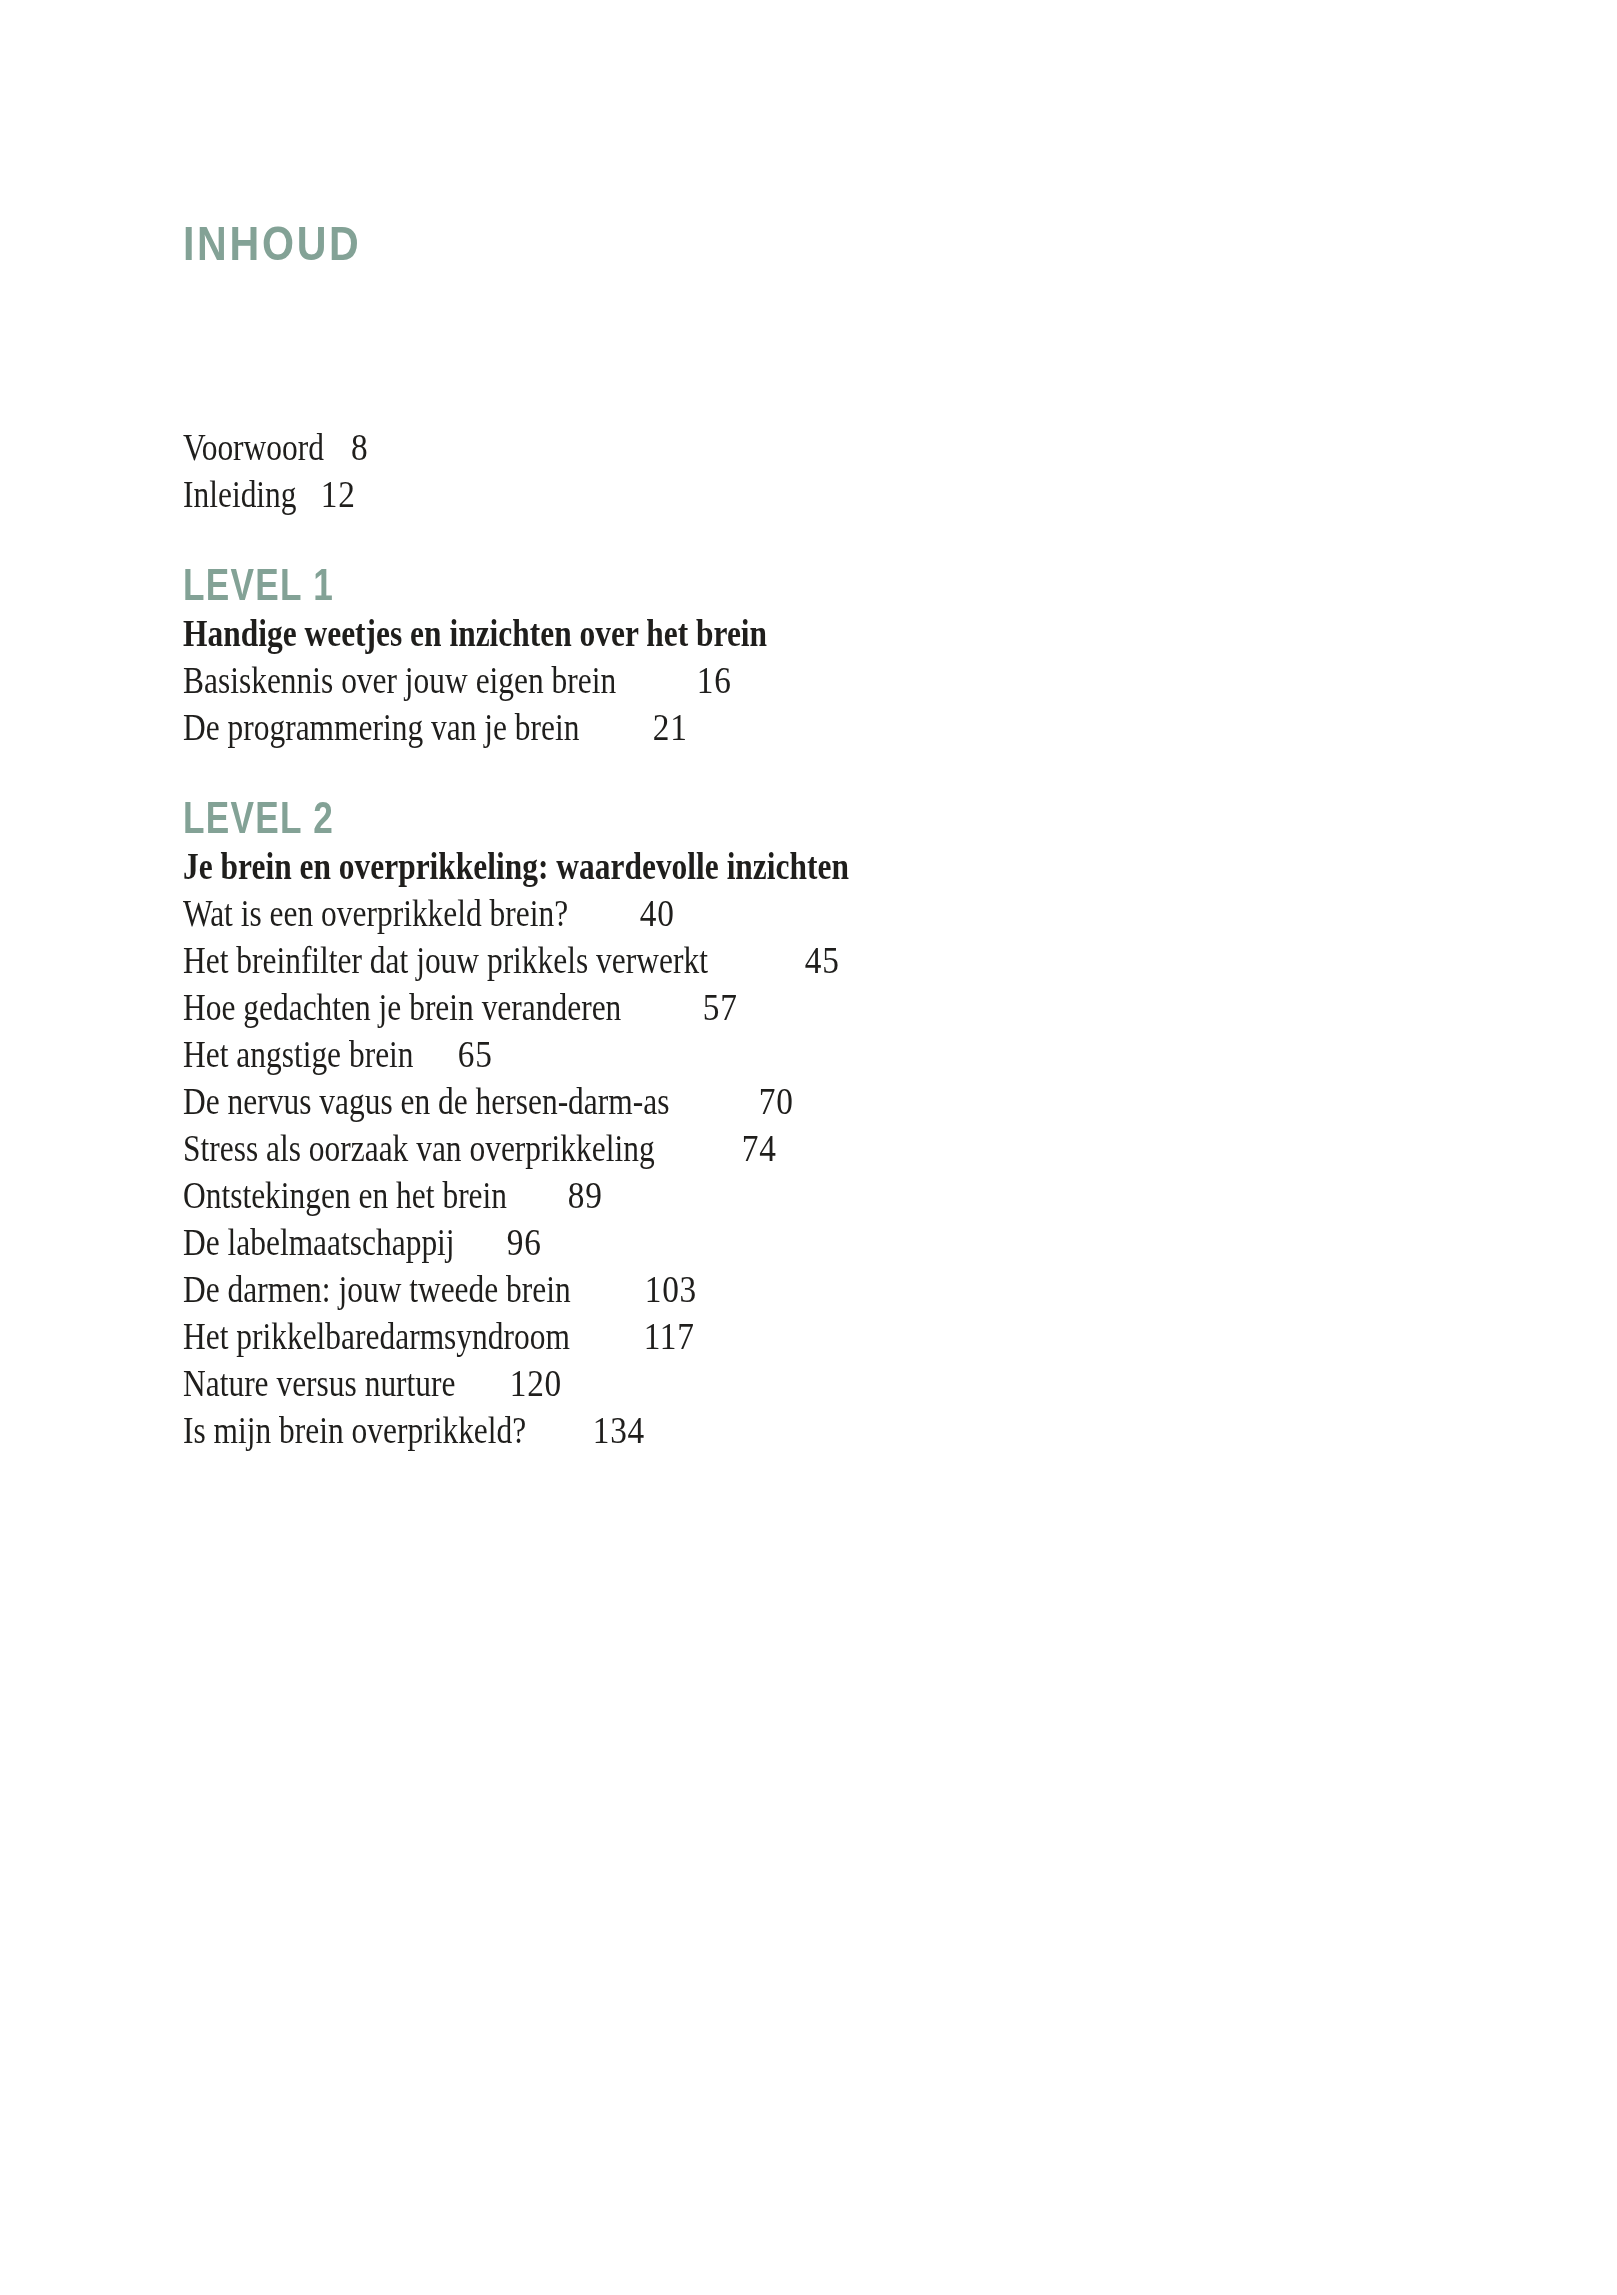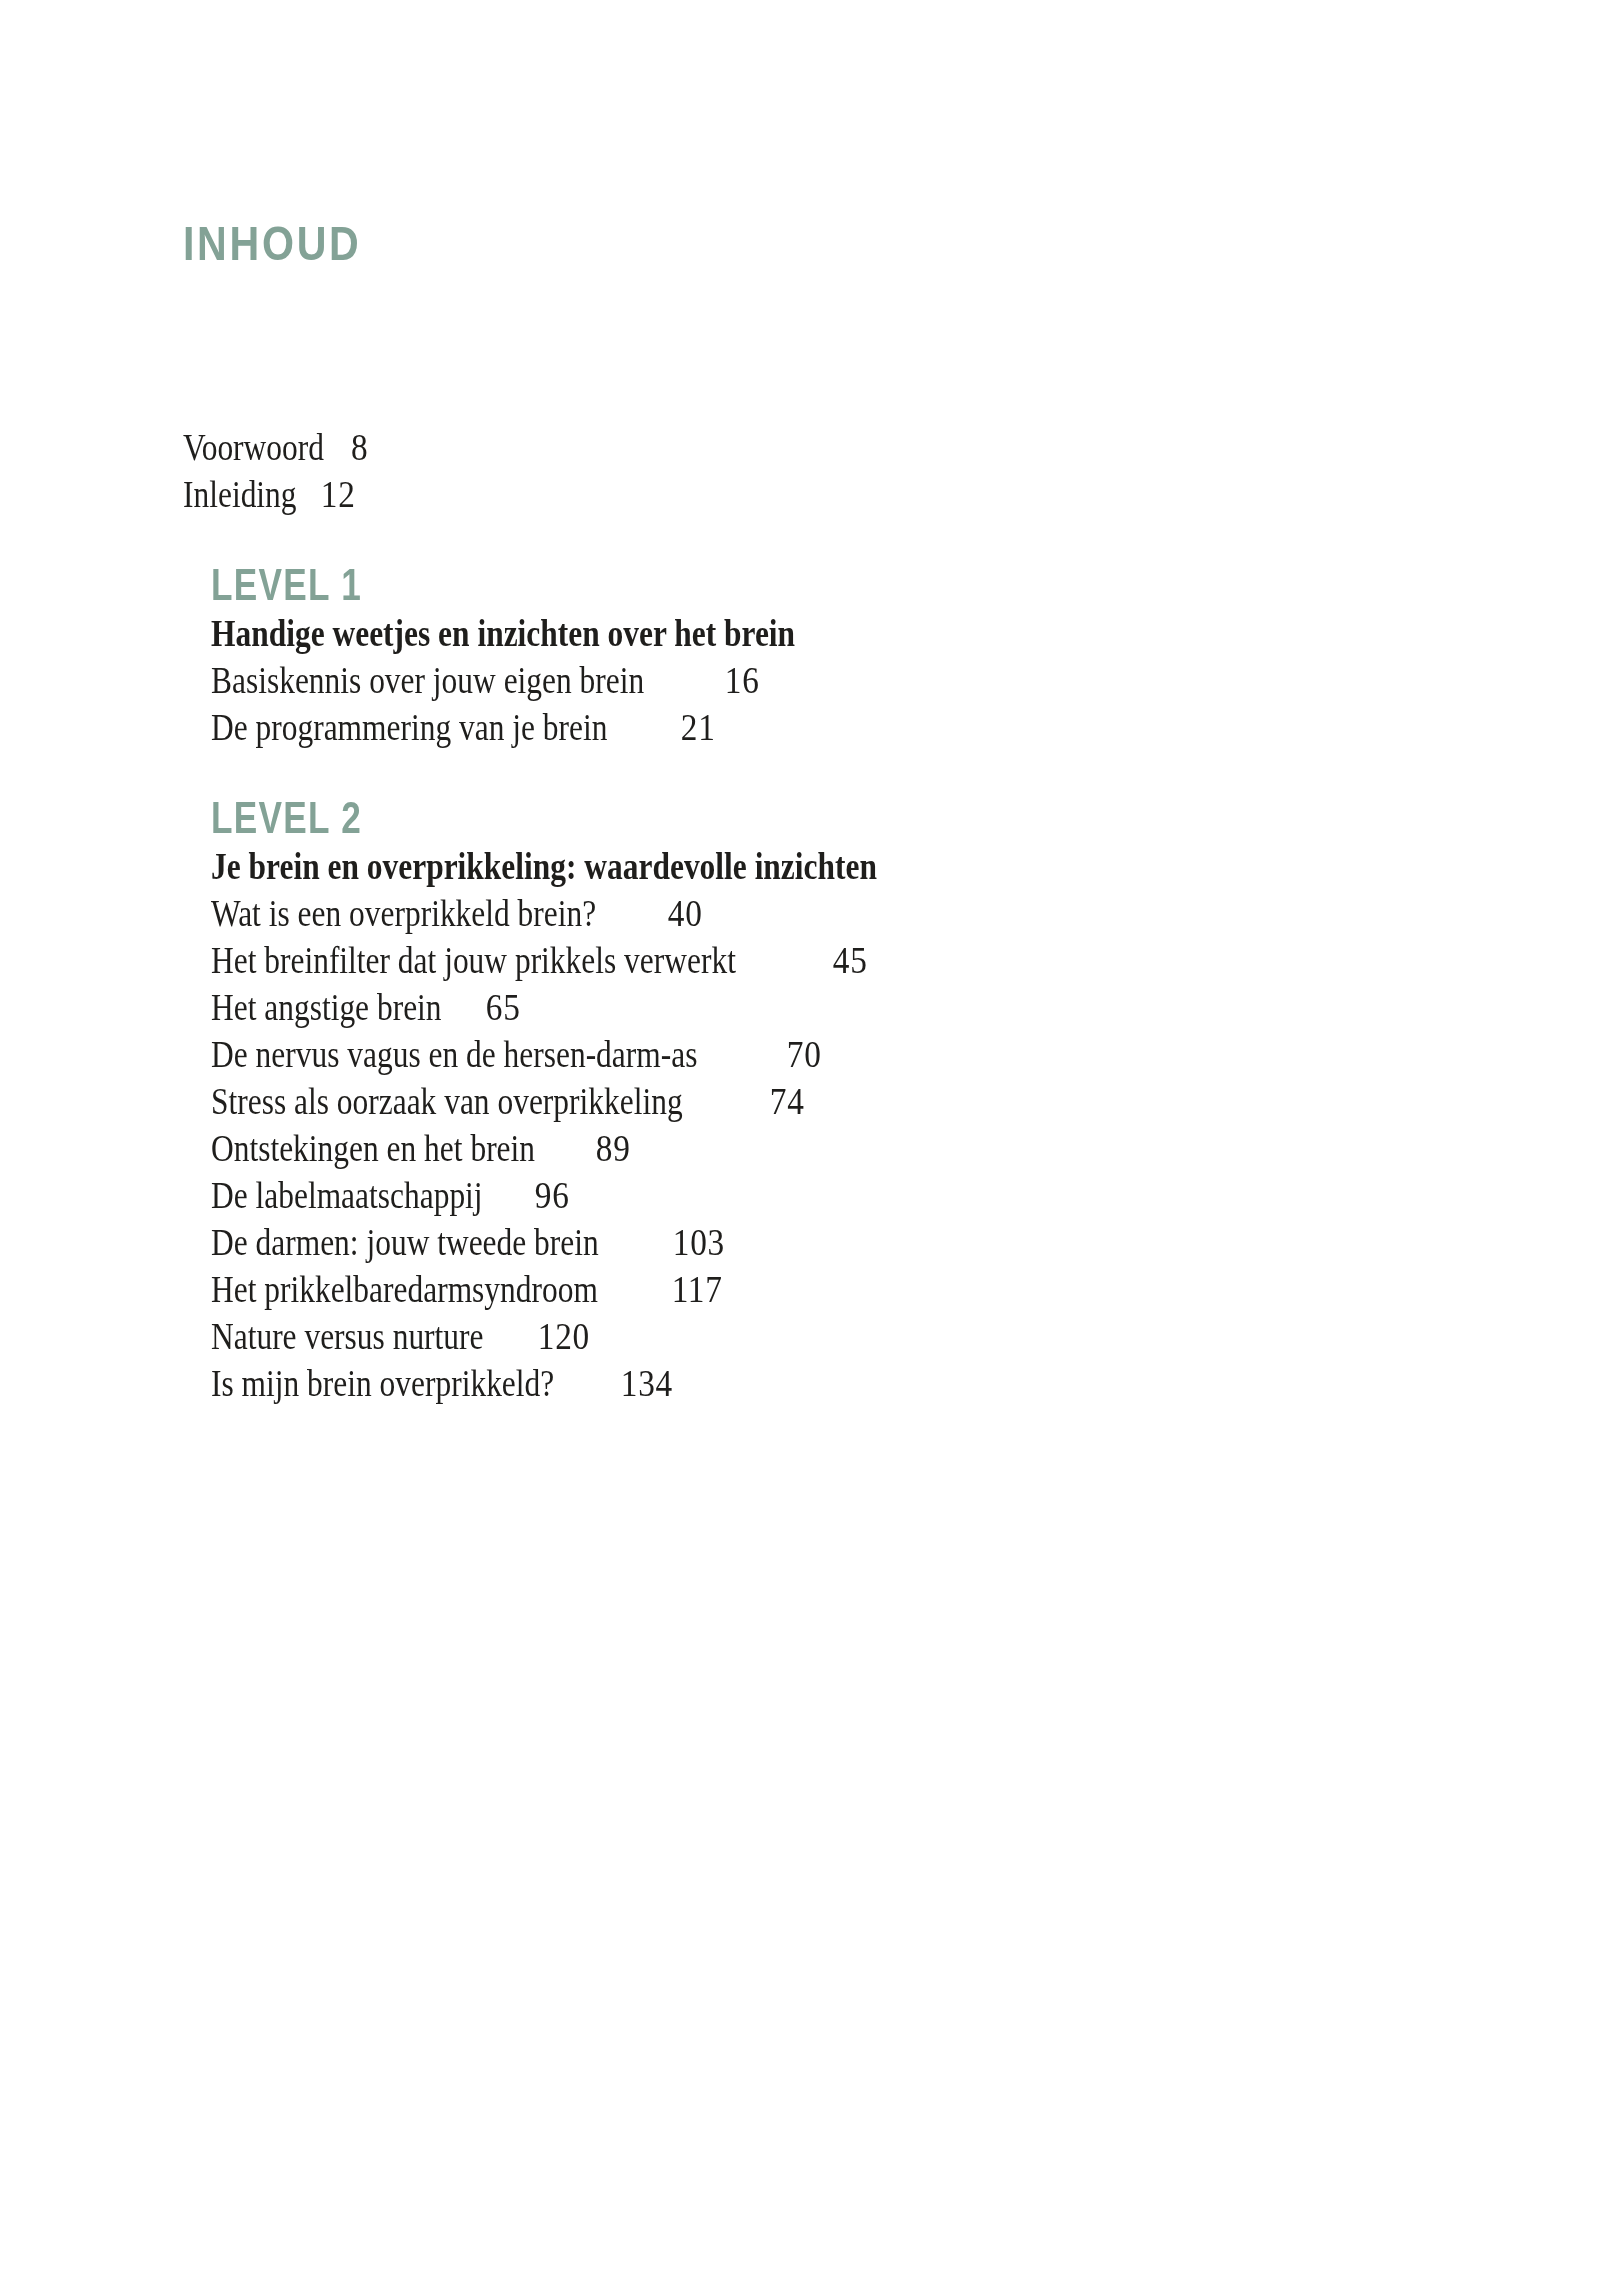--- a/index.html
+++ b/index.html
@@ -23,21 +23,21 @@
     font-family:"Liberation Serif", serif; font-size:37px; color:var(--ink);
   }
   .label {
     display:inline-block; transform:scaleX(0.85); transform-origin:left center;
     white-space:nowrap;
   }
   .pagenum {
     display:inline-block; transform:scaleX(0.9); transform-origin:right center;
     font-variant-numeric:oldstyle-nums; letter-spacing:0.8px;
   }
-  .level-section { margin-top:42px;margin-left:28px; }
+  .level-section { margin-top:42px; }
   .level-heading {
     margin:0; font-family:"Liberation Sans", sans-serif; font-weight:700;
     font-size:44px; line-height:50px; height:50px; color:var(--accent);
     letter-spacing:1.6px; transform:scaleX(0.8); transform-origin:left center;
     white-space:nowrap;
   }
   .subtitle-row .label { font-weight:700; }
 </style>
 </head>
 <body>
@@ -80,20 +80,24 @@
     <div class="entries">
             <div class="row">
     <span class="label">Wat is een overprikkeld brein?</span>
     <span class="pagenum">40</span>
   </div>
             <div class="row">
     <span class="label">Het breinfilter dat jouw prikkels verwerkt</span>
     <span class="pagenum">45</span>
   </div>
             <div class="row">
+    <span class="label">Hoe gedachten je brein veranderen</span>
+    <span class="pagenum">57</span>
+  </div>
+            <div class="row">
     <span class="label">Het angstige brein</span>
     <span class="pagenum">65</span>
   </div>
             <div class="row">
     <span class="label">De nervus vagus en de hersen-darm-as</span>
     <span class="pagenum">70</span>
   </div>
             <div class="row">
     <span class="label">Stress als oorzaak van overprikkeling</span>
     <span class="pagenum">74</span>

